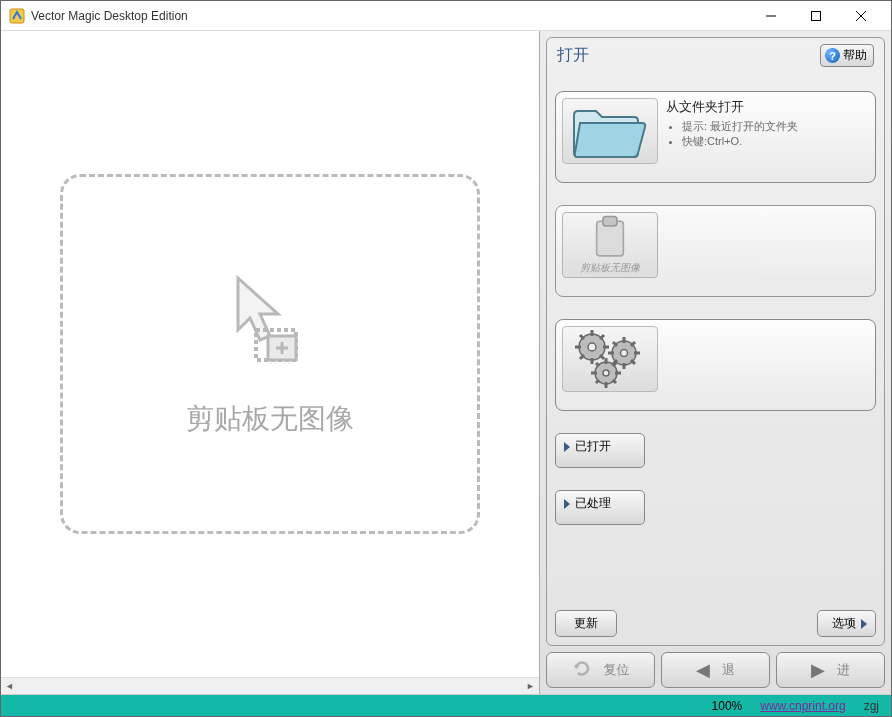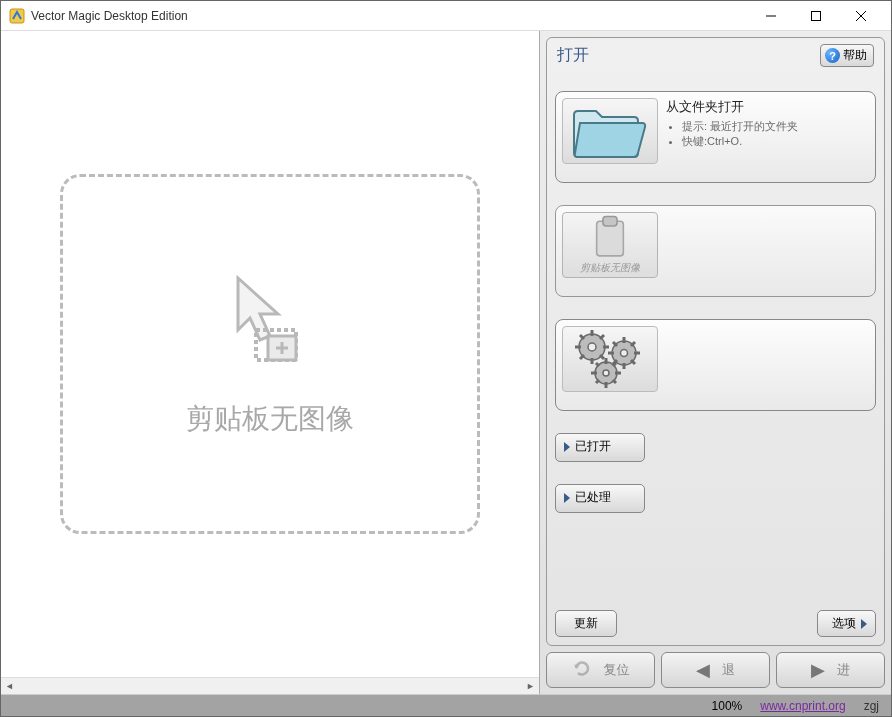--- a/index.html
+++ b/index.html
@@ -34,35 +34,35 @@
 .card .thumb { width: 96px; height: 66px; border: 1px solid #bbb; border-radius: 4px; background: linear-gradient(#f6f6f6,#dcdcdc); display: flex; align-items: center; justify-content: center; overflow: hidden; }
 .card.disabled .thumb { border-color: #aaa; }
 .card .info { flex: 1; font-size: 12px; color: #222; }
 .card .info .name { font-weight: normal; font-size: 13px; margin-bottom: 3px; }
 .card.disabled .info .name { color: #777; }
 .card .info .sub { color: #6a6a6a; font-size: 11px; }
 .card .info ul { list-style: disc; margin-left: 16px; }
 .card .info ul li { margin: 0; line-height: 1.35; }
 .clip-caption { font-size: 10px; color: #8a8a8a; font-style: italic; font-family: "KaiTi","SimSun",serif; text-align: center; }
 
-.toggle-btn { width: 90px; background: linear-gradient(#f8f8f8,#d8d8d8); border: 1px solid #888; border-radius: 5px; padding: 4px 10px 6px 8px; font-size: 12px; display: flex; align-items: center; gap: 5px; cursor: pointer; }
+.toggle-btn { width: 90px; background: linear-gradient(#f8f8f8,#d8d8d8); border: 1px solid #888; border-radius: 5px; padding: 4px 10px 12px 8px; font-size: 12px; display: flex; align-items: center; gap: 5px; cursor: pointer; }
 .toggle-btn .tri { width: 0; height: 0; border-top: 5px solid transparent; border-bottom: 5px solid transparent; border-left: 6px solid #3a5a8a; }
 
 .panel-spacer { flex: 1; }
 .panel-footer { display: flex; justify-content: space-between; align-items: center; padding-top: 2px; }
 .small-btn { background: linear-gradient(#f8f8f8,#d8d8d8); border: 1px solid #888; border-radius: 5px; padding: 4px 18px; font-size: 12px; cursor: pointer; }
 .options-btn { display: flex; align-items: center; gap: 5px; padding: 4px 8px 4px 14px; }
 .options-btn .tri { width: 0; height: 0; border-top: 5px solid transparent; border-bottom: 5px solid transparent; border-left: 6px solid #3a5a8a; }
 
 .nav-row { display: flex; gap: 6px; height: 36px; }
 .nav-btn { flex: 1; background: linear-gradient(#f4f4f4,#d6d6d6); border: 1px solid #8a8a8a; border-radius: 6px; display: flex; align-items: center; justify-content: center; gap: 12px; font-size: 13px; color: #888; cursor: pointer; }
 .nav-btn svg { opacity: 0.55; }
 .nav-btn .nav-icon { font-size: 18px; color: #777; }
 
-.statusbar { height: 22px; background: #a3a3a3; border-top: 1px solid #ccc; display: flex; align-items: center; justify-content: flex-end; padding: 0 12px; gap: 18px; font-size: 12px; }
+.statusbar { height: 22px; background: #14b8a6; border-top: 1px solid #ccc; display: flex; align-items: center; justify-content: flex-end; padding: 0 12px; gap: 18px; font-size: 12px; }
 .statusbar a { color: #7a2a9e; text-decoration: underline; }
 .statusbar .user { color: #333; }
 </style>
 </head>
 <body>
 
 <div class="window">
 
   <div class="titlebar">
     <span class="icon">

